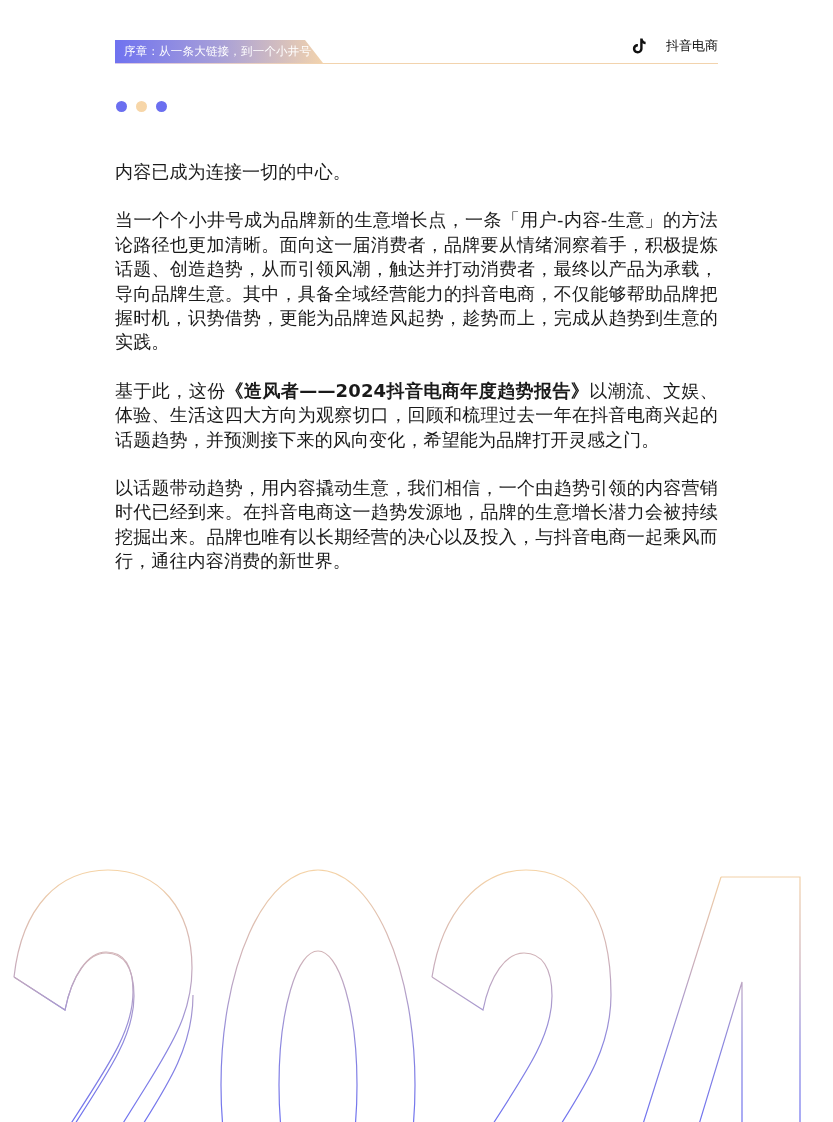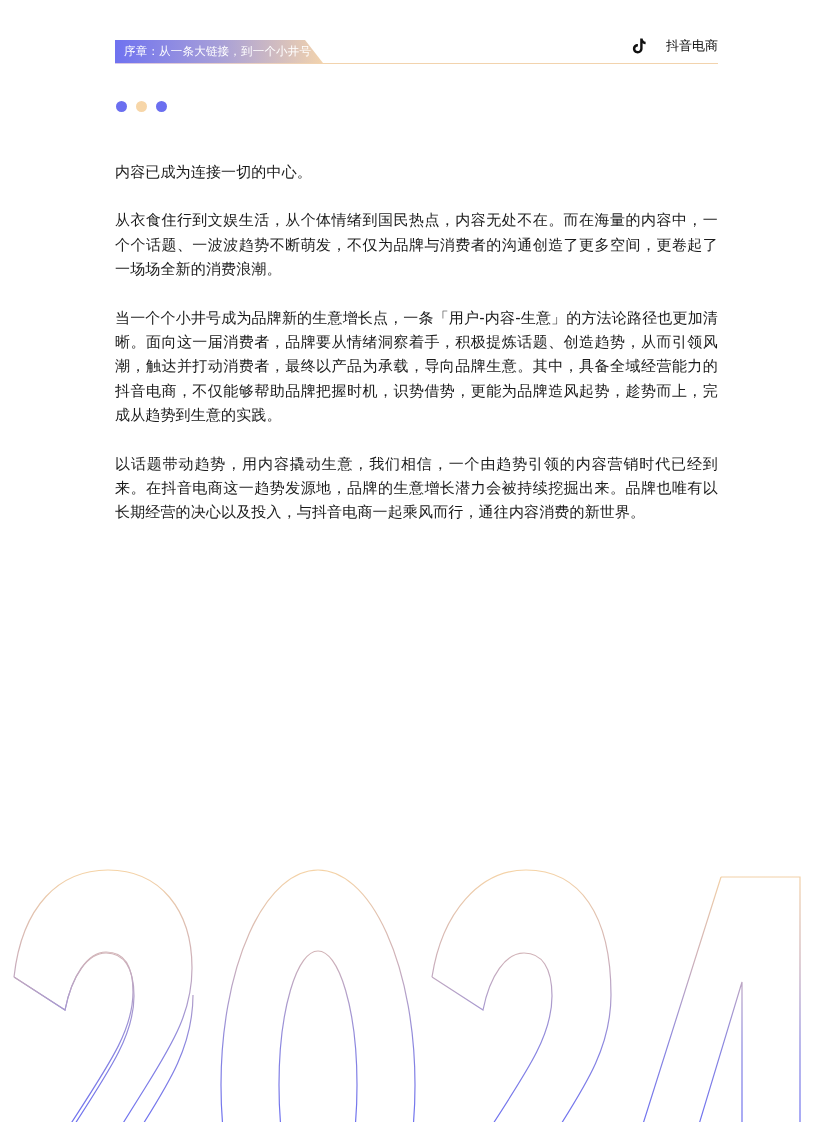--- a/index.html
+++ b/index.html
@@ -82,21 +82,21 @@
       border-radius: 50%;
     }
     .content {
       position: absolute;
       left: 115px;
       top: 160px;
       width: 603px;
     }
     .para {
       margin: 0 0 24px 0;
-      font-size: 15px;
+      font-size: 18px;
       line-height: 24.4px;
       text-align: justify;
       color: #1a1a1a;
       letter-spacing: 0.15px;
     }
     .para b {
       font-weight: bold;
     }
     .big-year {
       position: absolute;
@@ -123,22 +123,22 @@
 </div>
 
 <div class="dots">
   <div class="dot" style="background:#6b6ff0"></div>
   <div class="dot" style="background:#f7d6a8"></div>
   <div class="dot" style="background:#6b6ff0"></div>
 </div>
 
 <div class="content">
   <p class="para">内容已成为连接一切的中心。</p>
-  <p class="para">从衣食住行到文娱生活，从个体情绪到国民热点，内容无处不在。而在海量的内容中，一个个话题、一波波趋势不断萌发，不仅为品牌与消费者的沟通创造了更多空间，更卷起了一场场全新的消费浪潮。</p>
   <p class="para">当一个个小井号成为品牌新的生意增长点，一条「用户-内容-生意」的方法论路径也更加清晰。面向这一届消费者，品牌要从情绪洞察着手，积极提炼话题、创造趋势，从而引领风潮，触达并打动消费者，最终以产品为承载，导向品牌生意。其中，具备全域经营能力的抖音电商，不仅能够帮助品牌把握时机，识势借势，更能为品牌造风起势，趁势而上，完成从趋势到生意的实践。</p>
+  <p class="para"><span>基于此，这份</span><b>《造风者——2024抖音电商年度趋势报告》</b><span>以潮流、文娱、体验、生活这四大方向为观察切口，回顾和梳理过去一年在抖音电商兴起的话题趋势，并预测接下来的风向变化，希望能为品牌打开灵感之门。</span></p>
   <p class="para">以话题带动趋势，用内容撬动生意，我们相信，一个由趋势引领的内容营销时代已经到来。在抖音电商这一趋势发源地，品牌的生意增长潜力会被持续挖掘出来。品牌也唯有以长期经营的决心以及投入，与抖音电商一起乘风而行，通往内容消费的新世界。</p>
 </div>
 
 <svg class="big-year" viewBox="0 850 833 272" preserveAspectRatio="none">
   <defs>
     <linearGradient id="yg" x1="0" y1="870" x2="0" y2="1122" gradientUnits="userSpaceOnUse">
       <stop offset="0" stop-color="#f5d3a6"></stop>
       <stop offset="0.35" stop-color="#cfb1b8"></stop>
       <stop offset="0.7" stop-color="#8a86e0"></stop>
       <stop offset="1" stop-color="#6f72ef"></stop>

